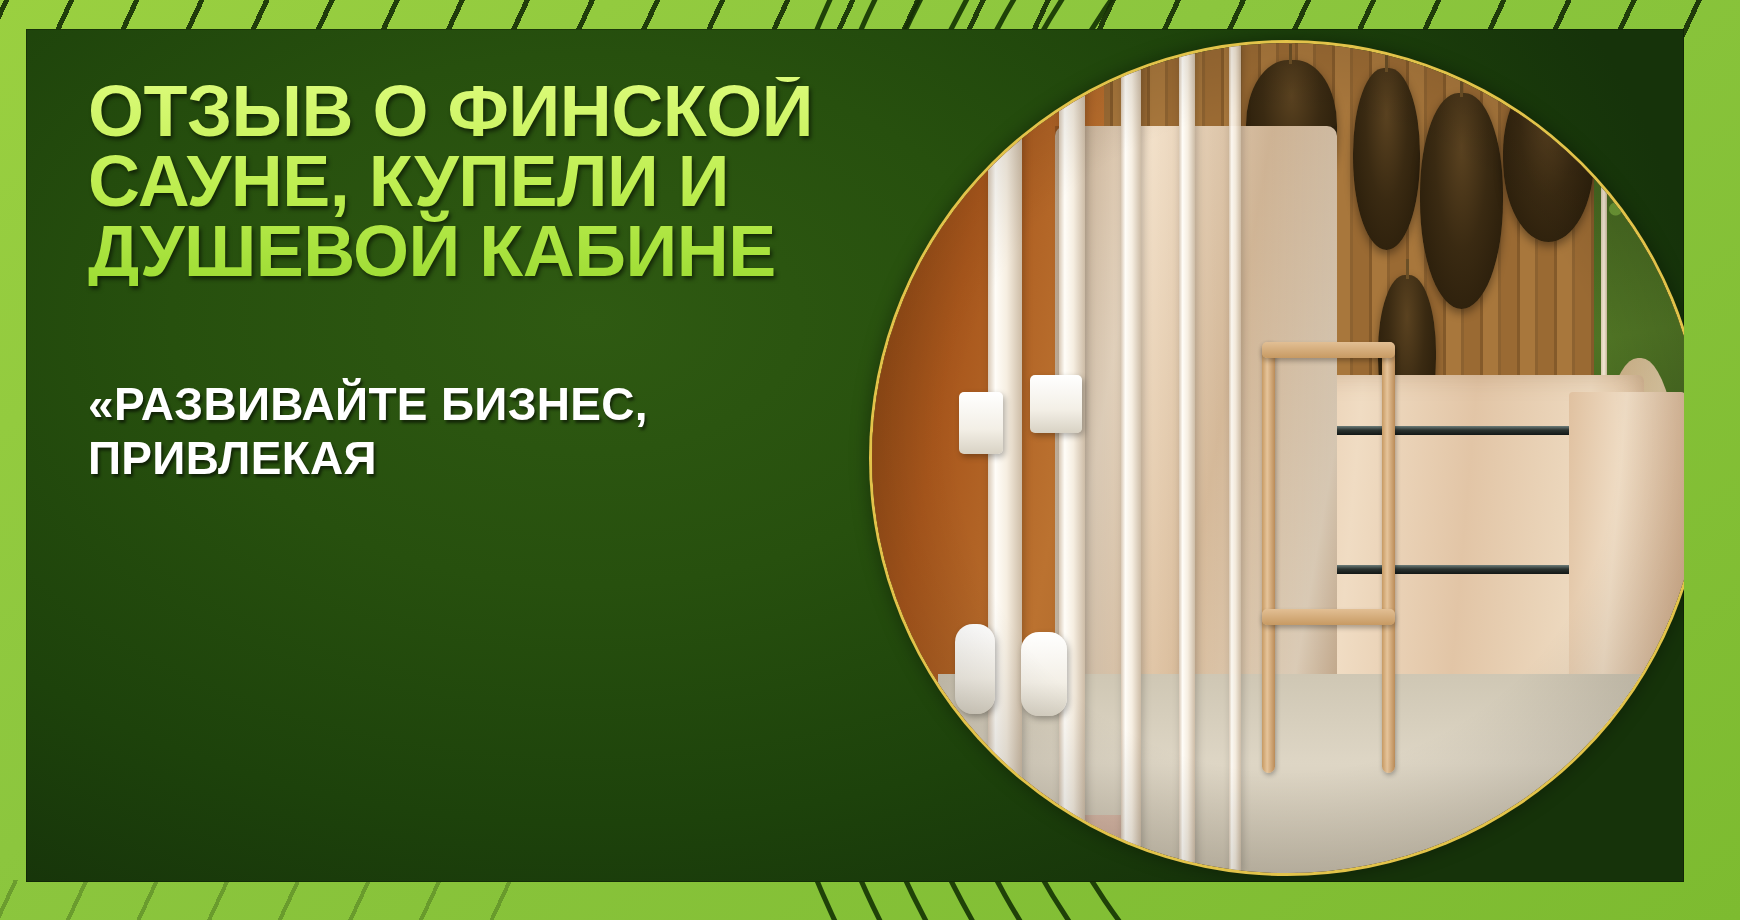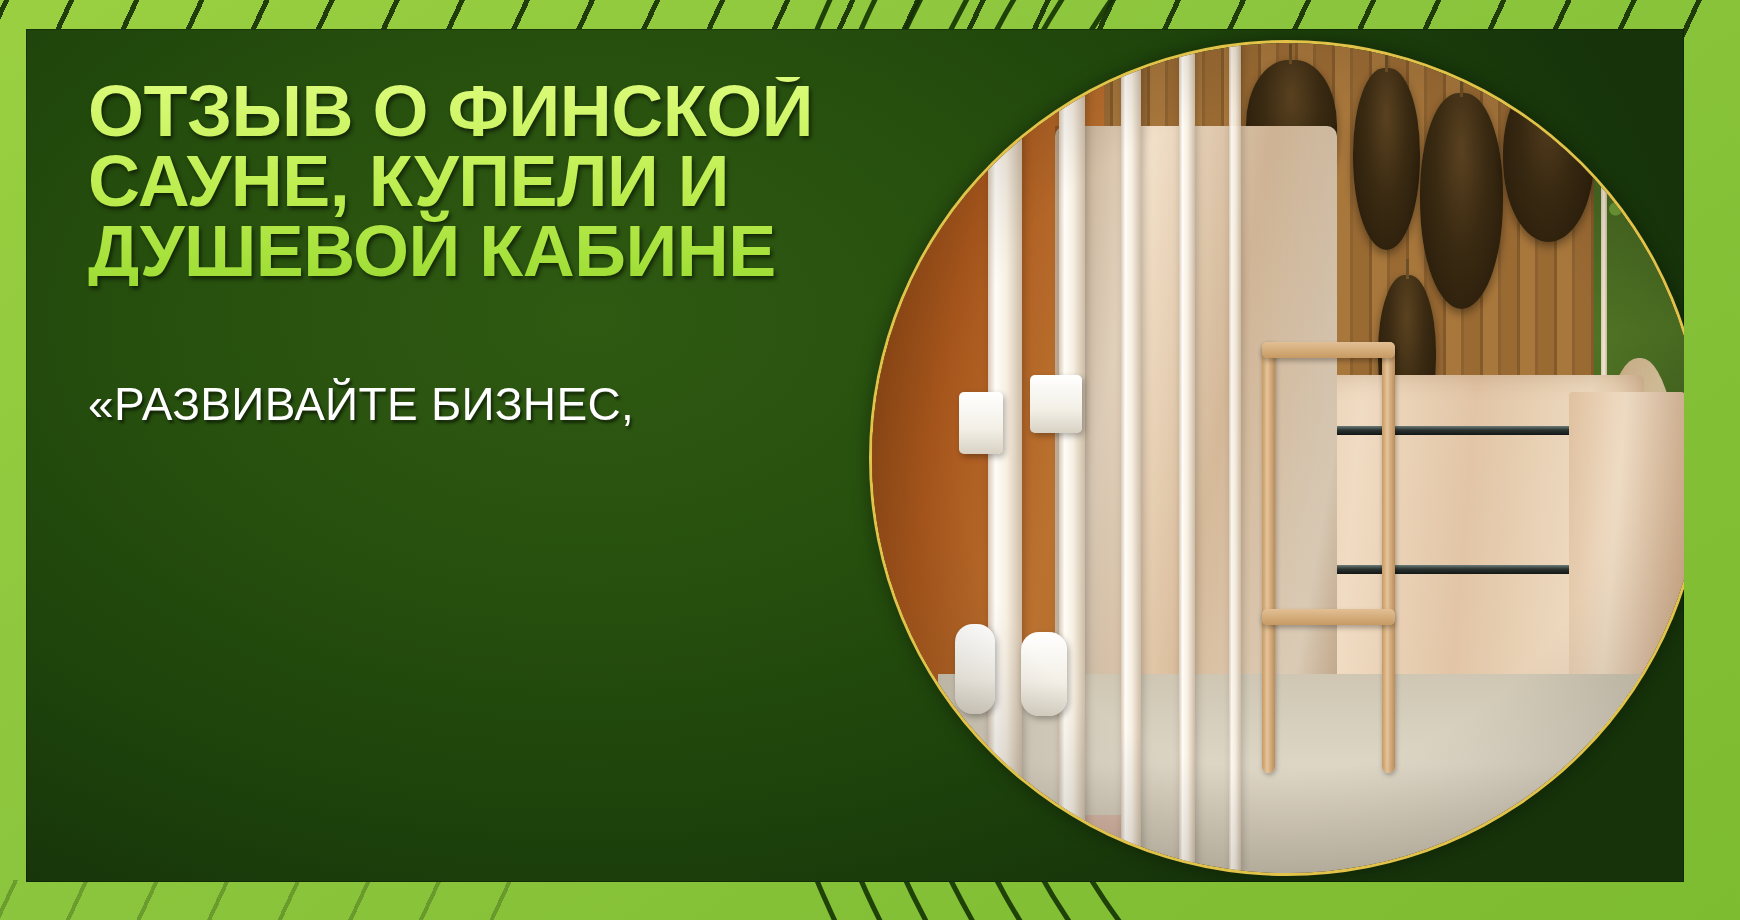--- a/index.html
+++ b/index.html
@@ -43,21 +43,21 @@
 
   #title{font-weight:800;font-size:72px;line-height:.97;letter-spacing:-.5px;
      color:#c9f25c;margin:0;
      background:linear-gradient(180deg,#dcfb7a 0%,#bced4e 55%,#9ddc34 100%);
      -webkit-background-clip:text;background-clip:text;
      -webkit-text-fill-color:transparent;
      filter:drop-shadow(2px 3px 2px rgba(0,0,0,.55));
      text-transform:uppercase;}
   #title .tl{display:block;white-space:nowrap;}
 
-  #subtitle{margin:0;padding-top:92px;color:#ffffff;font-weight:400;
+  #subtitle{margin:0;padding-top:92px;color:#ffffff;font-weight:700;
      font-size:46px;line-height:1.16;letter-spacing:.3px;
      text-shadow:2px 3px 3px rgba(0,0,0,.55);
      text-transform:uppercase;
      font-stretch:condensed;}
   #subtitle .sl{display:block;white-space:nowrap;}
 
   
   #photo{position:absolute;right:-18px;top:14px;width:830px;height:830px;
      border-radius:50%;overflow:hidden;
      box-shadow:0 0 0 3px #e2c34a, 0 0 18px 4px rgba(0,0,0,.35);}
@@ -219,17 +219,18 @@
     </div>
 
     <div id="textwrap">
       <h1 id="title">
         <span class="tl">ОТЗЫВ О ФИНСКОЙ</span>
         <span class="tl">САУНЕ, КУПЕЛИ И</span>
         <span class="tl">ДУШЕВОЙ КАБИНЕ</span>
       </h1>
       <p id="subtitle">
         <span class="sl">«РАЗВИВАЙТЕ БИЗНЕС,</span>
+        <span class="sl">ПРИВЛЕКАЯ</span>
       </p>
     </div>
 
   </div>
 </div>
 
 </body></html>

